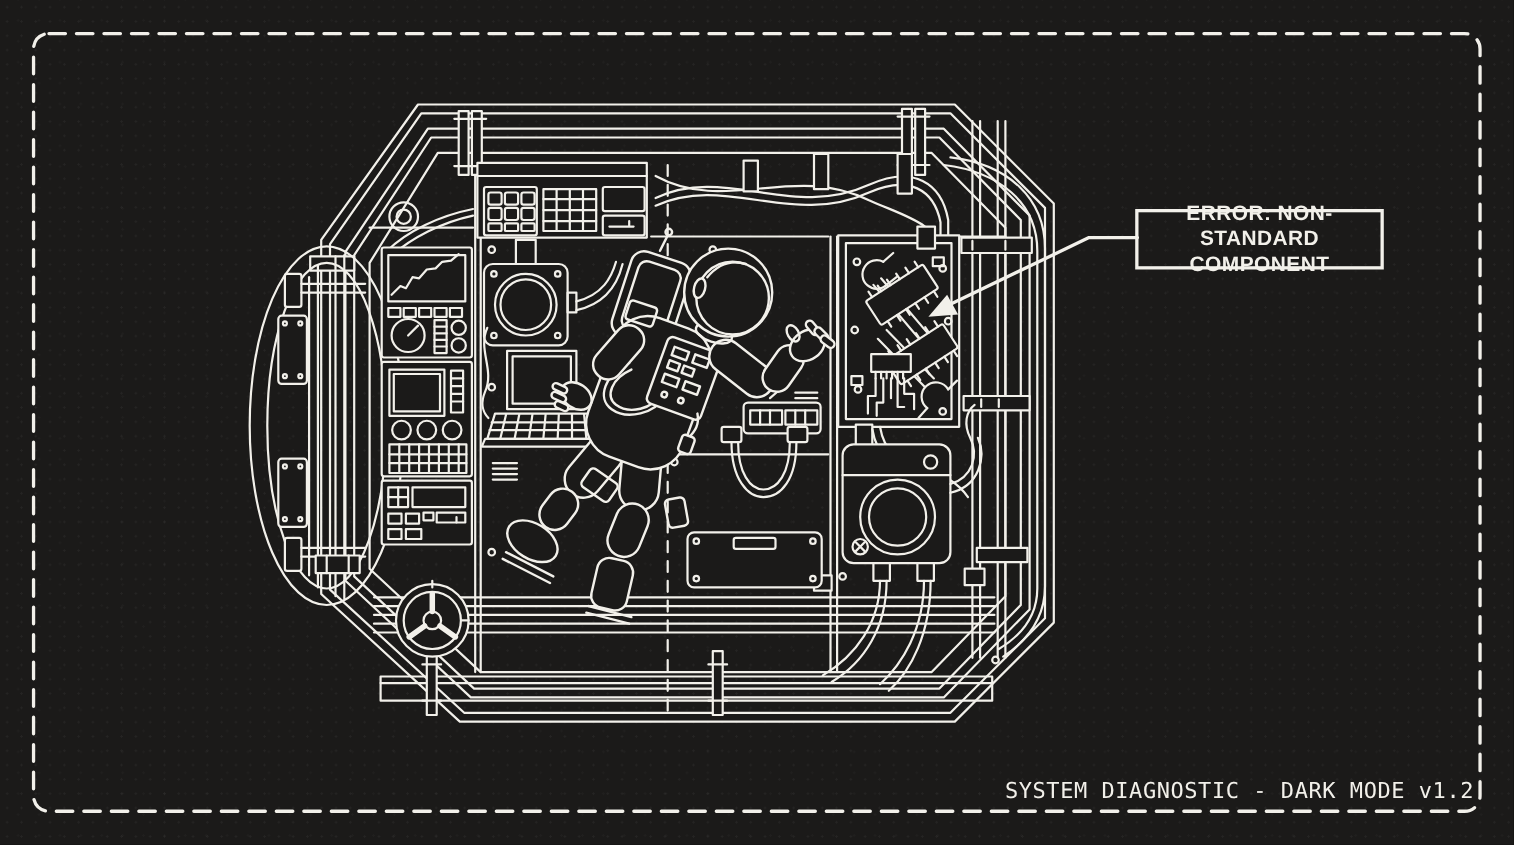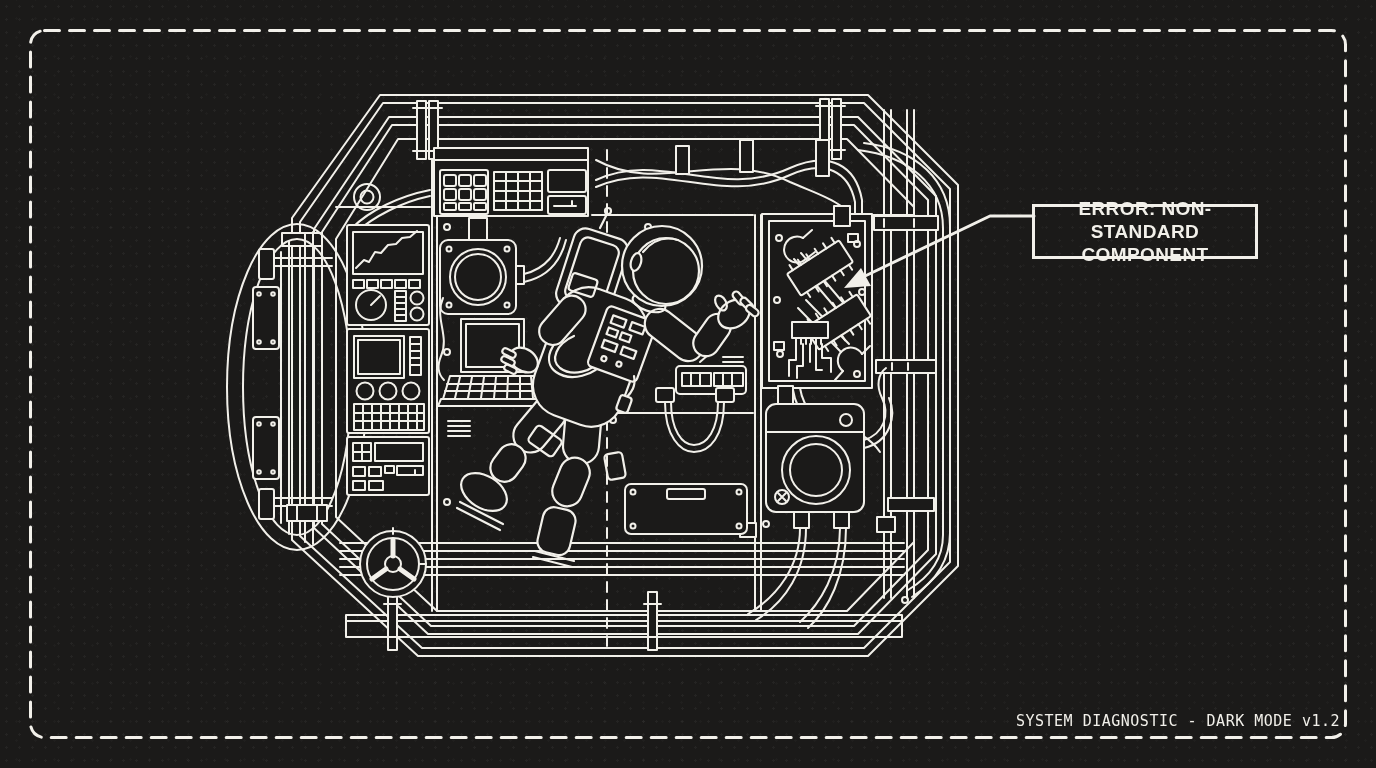--- a/index.html
+++ b/index.html
@@ -8,30 +8,30 @@
     background-color:#1b1a19;
     background-image:
       radial-gradient(rgba(255,255,255,0.045) 1px, transparent 1.2px),
       radial-gradient(rgba(255,255,255,0.025) 1px, transparent 1.2px);
     background-size:13px 13px,19px 19px;
     background-position:0 0,7px 9px;
     font-family:"Liberation Sans",sans-serif;
   }
   .art{position:absolute;left:0;top:0;}
   .callout-box{
-    position:absolute;left:1032px;top:204px;width:226px;height:55px;
+    position:absolute;left:1032px;top:190px;width:226px;height:55px;
     border:3px solid #f2f0ea;box-sizing:border-box;
     display:flex;align-items:center;justify-content:center;
     color:#f2f0ea;font-size:19px;font-weight:700;letter-spacing:.4px;
     text-align:center;line-height:1.22;padding:0 8px;
   }
   .caption{
     position:absolute;right:36px;bottom:38px;
     color:#f2f0ea;font-family:"DejaVu Sans Mono",monospace;
-    font-size:15px;letter-spacing:.5px;white-space:nowrap;
+    font-size:20px;letter-spacing:.5px;white-space:nowrap;
   }
 </style>
 </head>
 <body>
 
 <div class="stage">
 
 <svg class="art" width="1376" height="768" viewBox="0 0 1376 768">
   <g stroke="#f2f0ea" stroke-width="2" fill="none" stroke-linecap="round" stroke-linejoin="round">
 

